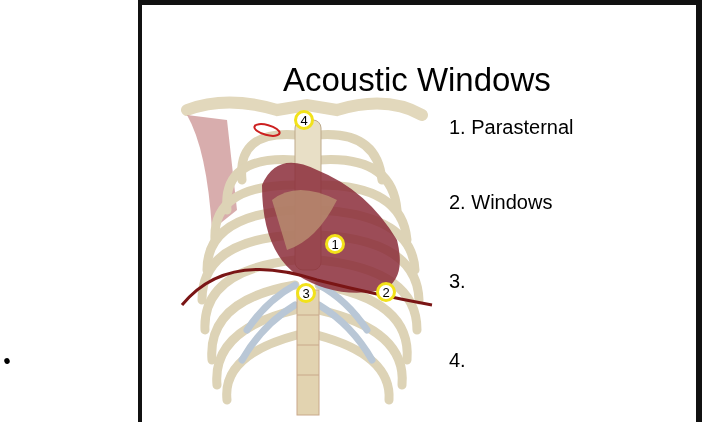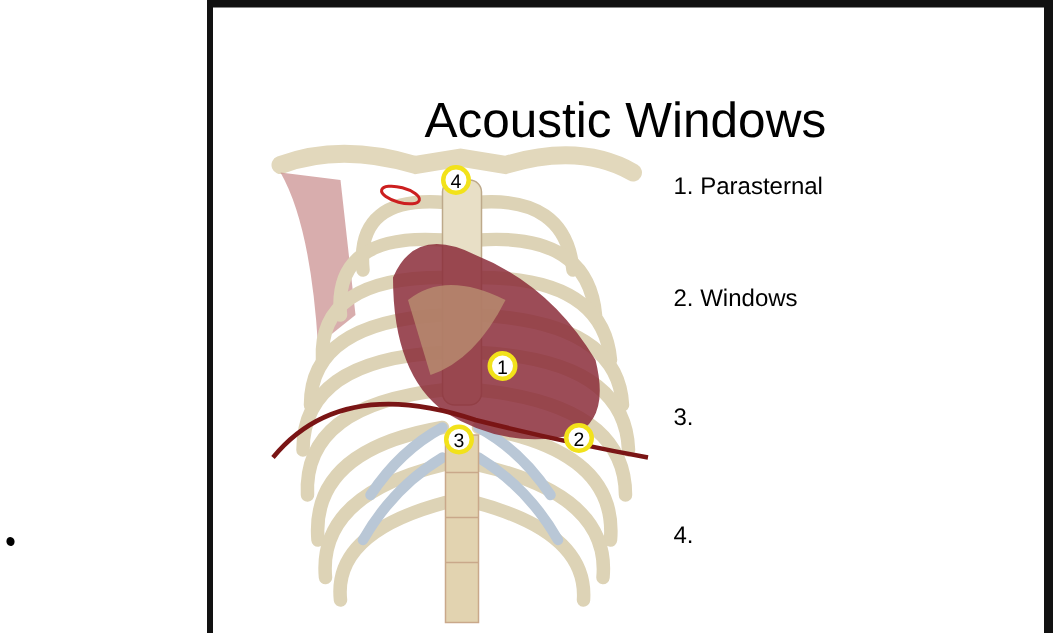--- a/index.html
+++ b/index.html
@@ -1,20 +1,20 @@
 <!DOCTYPE html>
 <html><head>
 <meta charset="utf-8">
 <style>
   html, body { margin:0; padding:0; }
   body { width:702px; height:422px; background:#ffffff; position:relative; overflow:hidden; font-family:"Liberation Sans", sans-serif; }
   .bullet { position:absolute; left:4px; top:358px; width:6px; height:6px; background:#000; border-radius:50%; transform:rotate(-20deg) scaleX(0.9); }
   .slide { position:absolute; left:138px; top:0; width:564px; height:422px; box-sizing:border-box; border-left:4px solid #111; border-top:5px solid #111; border-right:6px solid #111; background:#fff; }
   .title { position:absolute; left:141px; top:37px; font-size:33px; color:#000; letter-spacing:0; white-space:nowrap;margin-top:19px; }
-  .legend-item { position:absolute; left:307px; font-size:16px; color:#000; white-space:nowrap; }
+  .legend-item { position:absolute; left:307px; font-size:20px; color:#000; white-space:nowrap; }
   .figure { position:absolute; left:25px; top:85px; width:270px; height:330px; }
   .marker { position:absolute; width:20px; height:20px; border-radius:50%; background:#fff; border:3px solid #f2e21a; box-sizing:border-box; display:flex; align-items:center; justify-content:center; font-size:13px; color:#000; }
 </style>
 </head>
 <body>
 
 <div class="bullet"></div>
 
 <div class="slide">
   <div class="title">Acoustic Windows</div>

